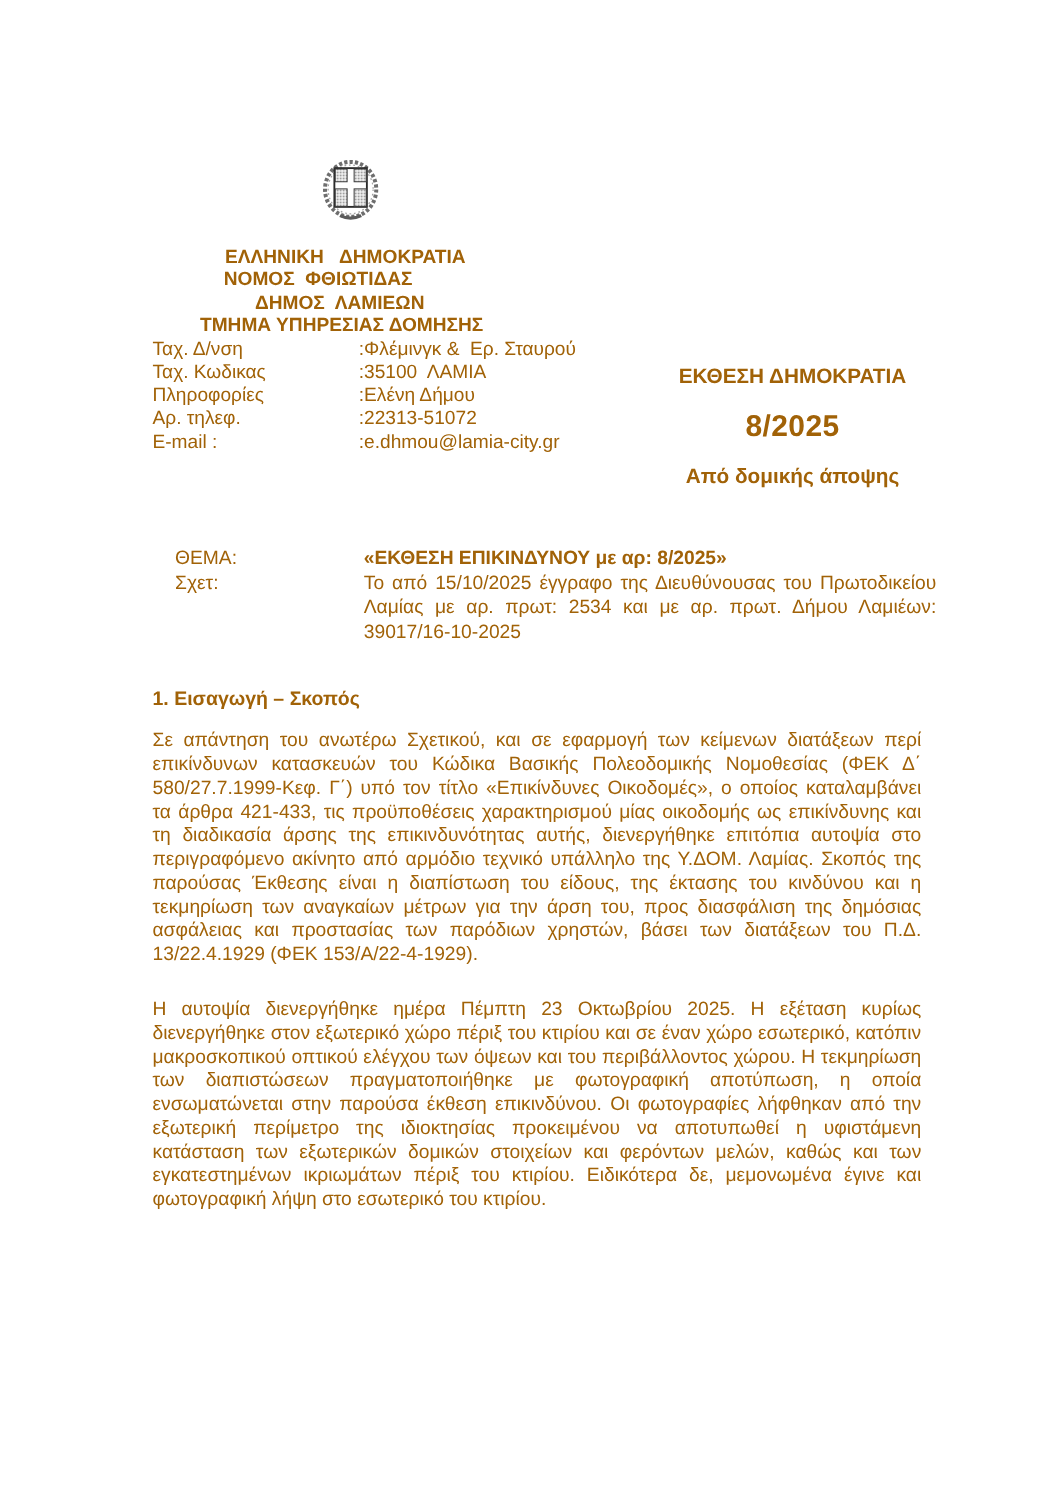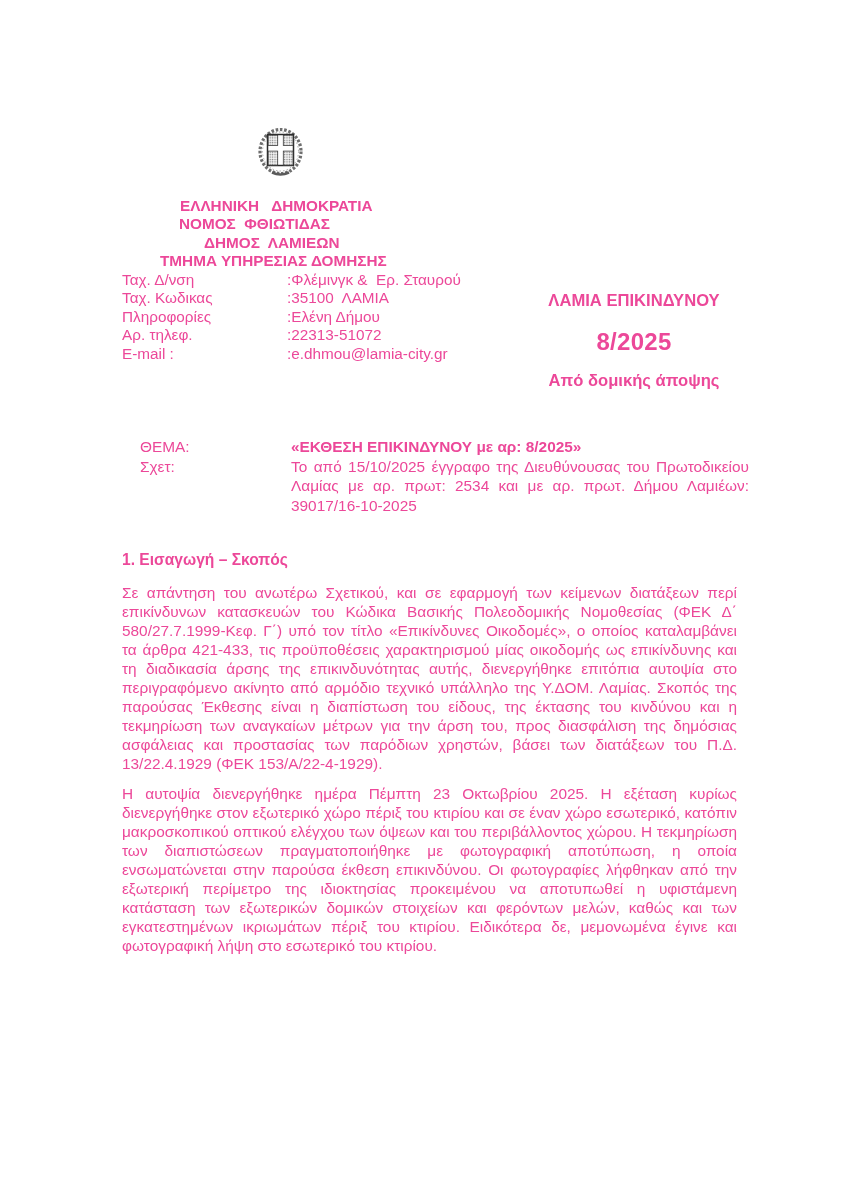--- a/index.html
+++ b/index.html
@@ -2,21 +2,21 @@
 <html><head>
 <meta charset="utf-8">
 <style>
   html, body { margin: 0; padding: 0; background: #ffffff; }
   .page {
     position: relative;
     width: 849px;
     height: 1200px;
     background: #ffffff;
     font-family: "Liberation Sans", sans-serif;
-    color: #ec4899;
+    color: #a16207;
     overflow: hidden;
   }
 
   
   .emblem { position: absolute; left: 257px; top: 127px; width: 47px; height: 51px; }
 
   
   .org-block {
     position: absolute; left: 122px; top: 197px; width: 330px;
     font-weight: bold; font-size: 15.3px; line-height: 18.4px;
@@ -55,21 +55,21 @@
   .subject .s-value-just { text-align: justify; }
 
   
   .body-block {
     position: absolute; left: 122px; top: 550px; width: 615px;
     font-size: 15.4px; line-height: 19px;
   }
   .section-heading { font-weight: bold; font-size: 15.6px; line-height: 19px; margin: 0; }
   .section-heading.h2 { margin-top: 14px; }
   .para { margin: 14px 0 0 0; text-align: justify; }
-  .para.p2 { margin-top: 11px; }
+  .para.p2 { margin-top: 25px; }
 </style>
 </head>
 <body>
 
 <div class="page">
 
   <svg class="emblem" viewBox="0 0 47 51" aria-hidden="true">
     <defs>
       <pattern id="stip" width="2.4" height="2.4" patternUnits="userSpaceOnUse">
         <rect width="2.4" height="2.4" fill="#f3f3f3"></rect>
@@ -100,21 +100,21 @@
     <div class="c-value">:35100  ΛΑΜΙΑ</div>
     <div class="c-label">Πληροφορίες</div>
     <div class="c-value">:Ελένη Δήμου</div>
     <div class="c-label">Αρ. τηλεφ.</div>
     <div class="c-value">:22313-51072</div>
     <div class="c-label">E-mail :</div>
     <div class="c-value">:e.dhmou@lamia-city.gr</div>
   </div>
 
   <div class="report-block">
-    <div class="report-title">ΛΑΜΙΑ ΕΠΙΚΙΝΔΥΝΟΥ</div>
+    <div class="report-title">ΕΚΘΕΣΗ ΔΗΜΟΚΡΑΤΙΑ</div>
     <div class="report-number">8/2025</div>
     <div class="report-subtitle">Από δομικής άποψης</div>
   </div>
 
   <div class="subject">
     <div class="s-label">ΘΕΜΑ:</div>
     <div class="s-value-bold">«ΕΚΘΕΣΗ ΕΠΙΚΙΝΔΥΝΟΥ με αρ: 8/2025»</div>
     <div class="s-label">Σχετ:</div>
     <div class="s-value-just">Το από 15/10/2025 έγγραφο της Διευθύνουσας του Πρωτοδικείου Λαμίας με αρ. πρωτ: 2534 και με αρ. πρωτ. Δήμου Λαμιέων: 39017/16-10-2025</div>
   </div>

